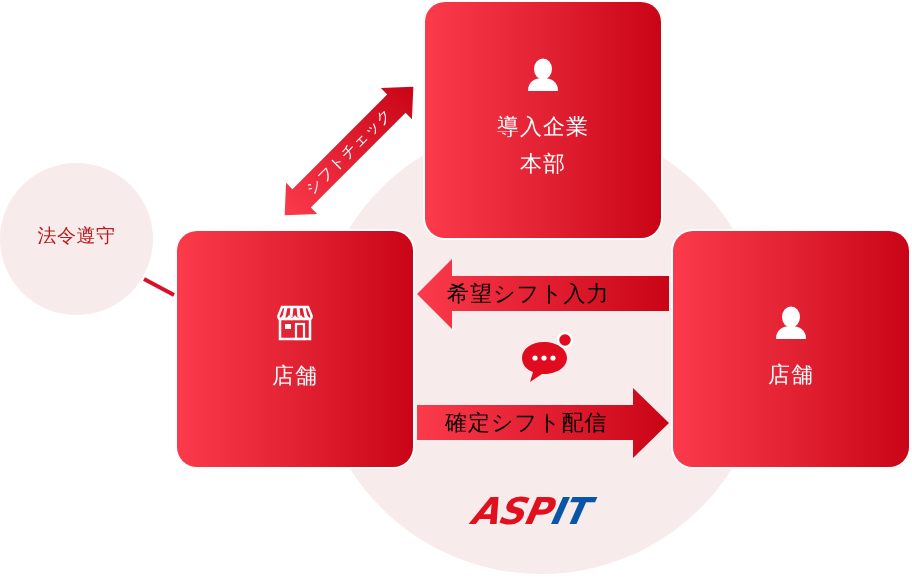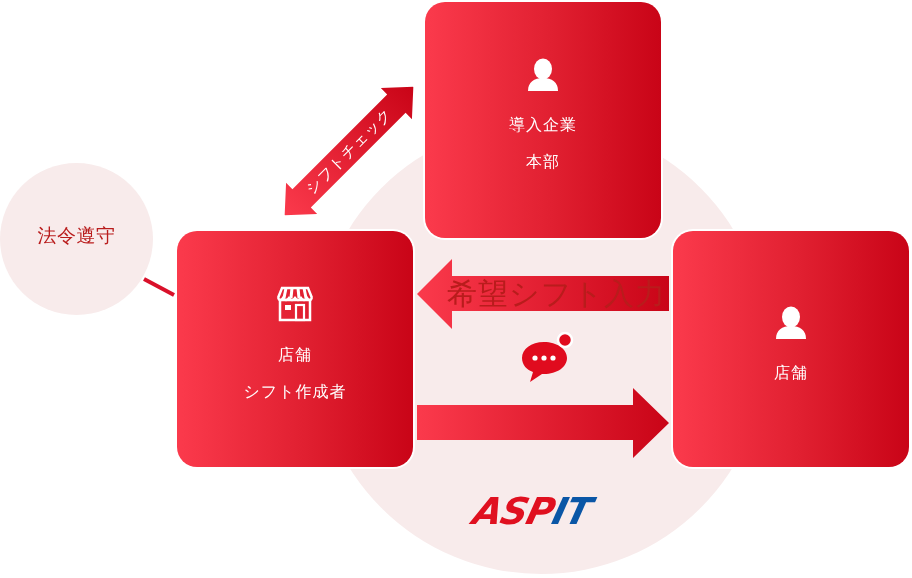--- a/index.html
+++ b/index.html
@@ -8,29 +8,29 @@
   .abs { position: absolute; }
   .big-circle { left: 315px; top: 122px; width: 452px; height: 452px; border-radius: 50%; background: #f8ebeb; }
   .small-circle { left: 0px; top: 163px; width: 153px; height: 152px; border-radius: 50%; background: #f8ebeb;
                   display: flex; align-items: center; justify-content: center; }
   .small-circle span { color: #b91c1c; font-size: 19px; letter-spacing: 0.5px; margin-top: -6px; }
   .connector { left: 144px; top: 277px; width: 34px; height: 4px; background: #d9102a; transform: rotate(28deg); transform-origin: left center; }
   .box { width: 236px; height: 236px; border-radius: 20px;
          background: linear-gradient(90deg, #fb3a4c 0%, #e01f30 55%, #c90417 100%);
          box-shadow: 0 0 0 2px #ffffff; color: #ffffff;
          display: flex; flex-direction: column; align-items: center; justify-content: center; }
-  .box .label { font-size: 16px; line-height: 37px; text-align: right; letter-spacing: 1px; white-space: nowrap; font-family: Liberation Mono, monospace; }
+  .box .label { font-size: 22px; line-height: 37px; text-align: right; letter-spacing: 1px; white-space: nowrap; }
   .box .icon { margin-bottom: 12px; }
   .box-top { left: 425px; top: 2px; }
   .box-left { left: 177px; top: 231px; }
   .box-right { left: 673px; top: 231px; }
   .harrow { height: 70px; }
   .harrow svg { position: absolute; left: 0; top: 0; }
   .harrow .arrow-label { position: absolute; top: 0; height: 70px; display: flex; align-items: center;
-                         color: #b91c1c; font-size: 30px; letter-spacing: 1px; white-space: nowrap; }
+                         color: #000000; font-size: 22px; letter-spacing: 1px; white-space: nowrap; }
   .arrow-left { left: 417px; top: 259px; width: 252px; }
   .arrow-right { left: 417px; top: 388px; width: 252px; }
   .diag { left: 258px; top: 129px; width: 182px; height: 44px; transform: rotate(-45deg); }
   .diag svg { position: absolute; left: 0; top: 0; }
   .diag .arrow-label { position: absolute; left: 0; top: 0; width: 182px; height: 44px;
                        display: flex; align-items: center; justify-content: center;
                        color: #ffffff; font-size: 15px; letter-spacing: 1px; white-space: nowrap; }
   .chat { left: 517px; top: 330px; }
   .logo { left: 474px; top: 490px; font-family: "DejaVu Sans", "Liberation Sans", sans-serif; font-weight: bold;
           font-style: italic; font-size: 37px; letter-spacing: -1px; transform: skewX(-14deg); }
@@ -79,21 +79,20 @@
       <line x1="11" y1="2" x2="9" y2="12" stroke="#fff" stroke-width="3"></line>
       <line x1="17" y1="2" x2="16" y2="12" stroke="#fff" stroke-width="3"></line>
       <line x1="23" y1="2" x2="24" y2="12" stroke="#fff" stroke-width="3"></line>
       <line x1="29" y1="2" x2="31" y2="12" stroke="#fff" stroke-width="3"></line>
       <rect x="5" y="14" width="30" height="20" fill="none" stroke="#fff" stroke-width="2.5"></rect>
       <rect x="10" y="19" width="6" height="5" fill="#fff"></rect>
       <rect x="21" y="19" width="8" height="15" fill="none" stroke="#fff" stroke-width="2.2"></rect>
     </svg>
   </div>
   <div class="label">店舗</div>
-  <div class="label">シフト作成者</div>
 </div>
 
 <div class="abs box box-right">
   <div class="icon">
     <svg width="34" height="34" viewBox="0 0 34 34">
       <ellipse cx="17" cy="11" rx="9" ry="10.5" fill="#fff"></ellipse>
       <path d="M2 33 C2 24 8 20 17 20 C26 20 32 24 32 33 Z" fill="#fff"></path>
     </svg>
   </div>
   <div class="label">店舗</div>
@@ -125,17 +124,18 @@
 <div class="abs harrow arrow-right">
   <svg width="252" height="70" viewBox="0 0 252 70">
     <defs>
       <linearGradient id="gright" x1="0" y1="0" x2="1" y2="0">
         <stop offset="0" stop-color="#fb3a4c"></stop>
         <stop offset="1" stop-color="#c90417"></stop>
       </linearGradient>
     </defs>
     <polygon points="0,17 216,17 216,0 252,35 216,70 216,52 0,52" fill="url(#gright)"></polygon>
   </svg>
+  <div class="arrow-label" style="left:28px;">確定シフト配信</div>
 </div>
 
 <div class="abs logo">
   <span class="red">ASP</span><span class="blue">IT</span>
 </div>
 
 </body></html>

